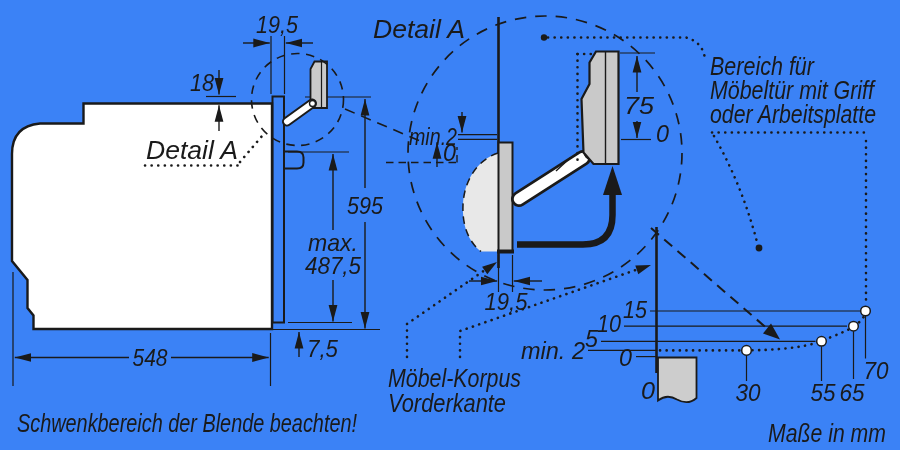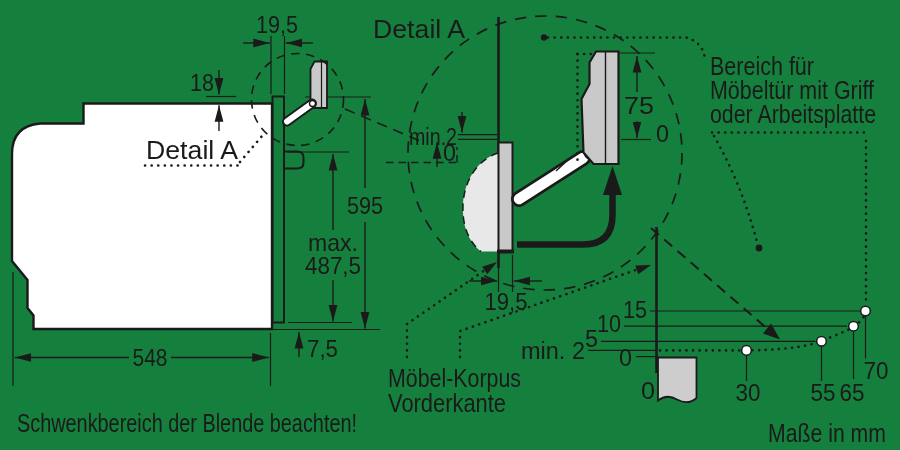--- a/index.html
+++ b/index.html
@@ -1,16 +1,16 @@
 <!DOCTYPE html>
 <html><head>
 <meta charset="utf-8">
 <style>
   html,body{margin:0;padding:0;background:#ffffff;}
-  .stage{width:900px;height:450px;position:relative;background:#15803d;overflow:hidden;}
+  .stage{width:900px;height:450px;position:relative;background:#3b82f6;overflow:hidden;font-style:italic;}
   svg{display:block;}
   text{font-family:"Liberation Sans", sans-serif;fill:#1a1a1a;}
   .t24{font-size:24px;}
   .t23{font-size:23px;}
   .t26{font-size:26px;}
   .t25{font-size:25px;}
   .ln{stroke:#1a1a1a;fill:none;}
   .thin{stroke-width:1.2;}
   .dim{stroke-width:1.4;}
   .body{stroke-width:2.4;fill:#fff;}

